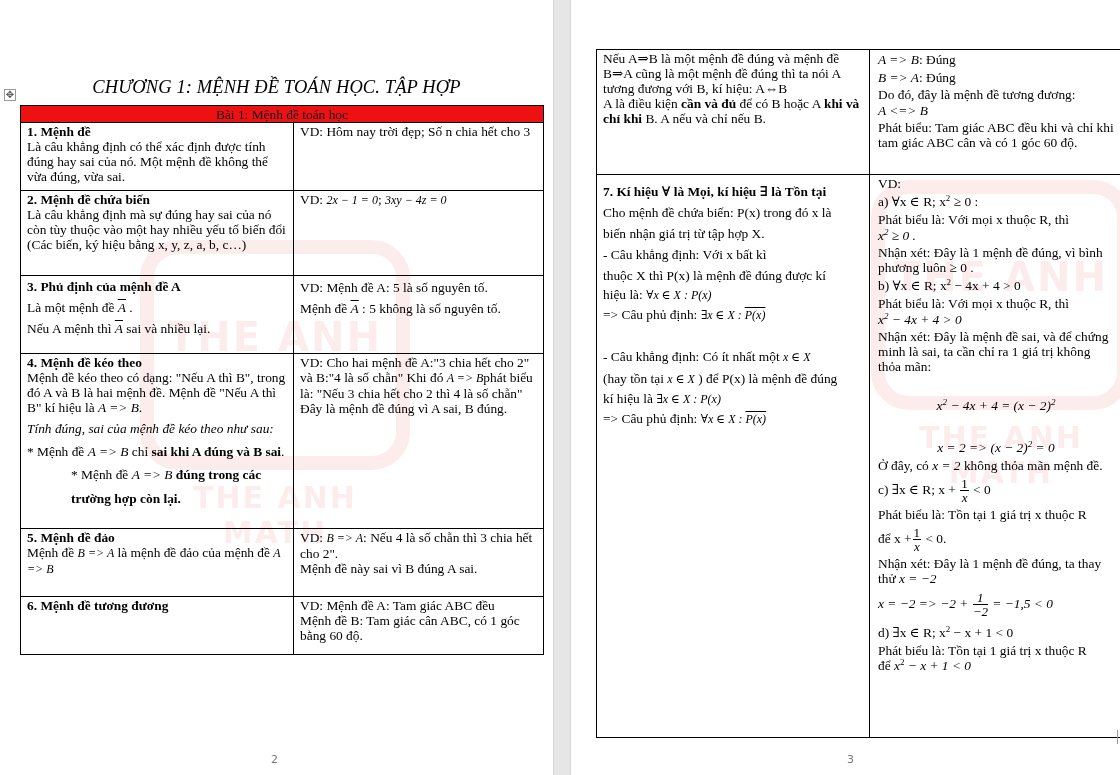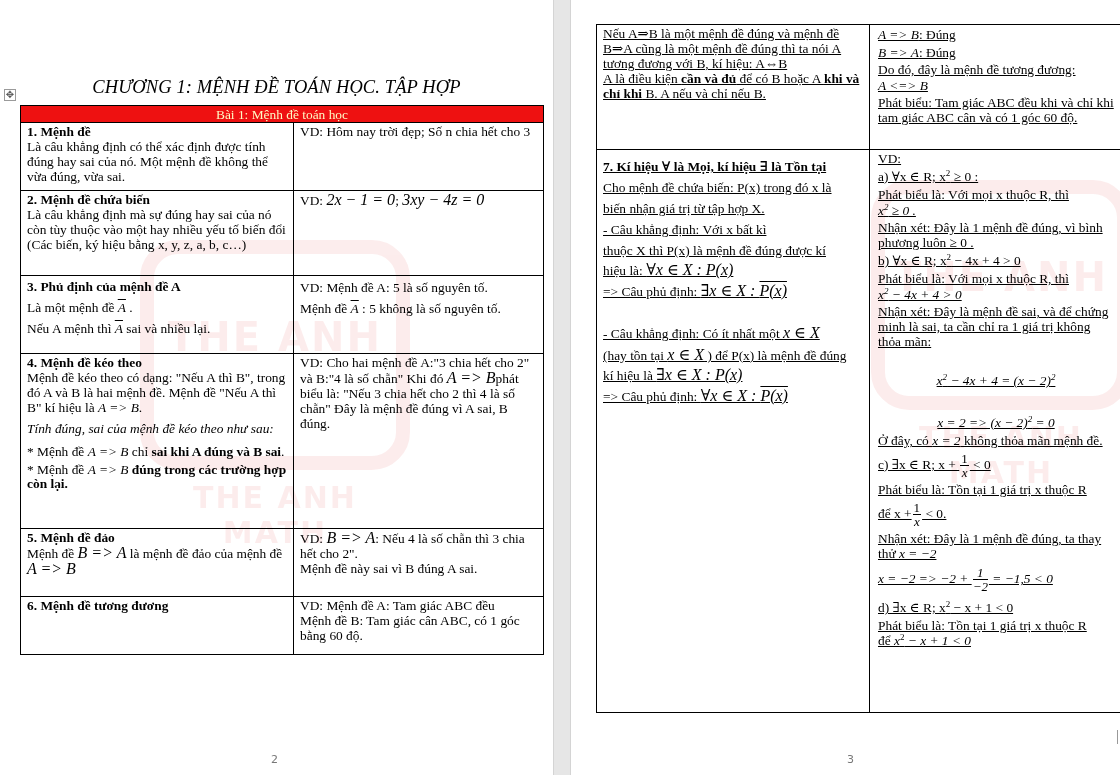--- a/index.html
+++ b/index.html
@@ -28,31 +28,31 @@
     font-size:10px; line-height:10px; text-align:center; color:#555;
     font-family:"DejaVu Sans", sans-serif;
   }
 
   table.sheet { border-collapse:collapse; position:absolute; table-layout:fixed; }
   table.sheet td {
     border:1px solid #000; vertical-align:top; padding:1px 6px 0 6px;
     font-size:13.4px; line-height:15px;
   }
   #tbl-left { left:20px; top:105px; width:523px; }
-  #tbl-right { left:25px; top:24px; width:524px;text-decoration:underline; }
-
-  .hdr-red td { background:#ee1111; color:#fef9c3; text-align:center; font-size:14px; padding:3px 0 3px 0;font-family:Liberation Serif, serif; }
+  #tbl-right { left:25px; top:49px; width:524px; }
+
+  .hdr-red td { background:#ee1111; color:#0f172a; text-align:center; font-size:14px; padding:3px 0 3px 0;font-family:Liberation Serif, serif; }
   .hdr-cols td { text-align:center; font-style:italic; font-size:14px; padding:3px 0 3px 0; }
 
   .b { font-weight:bold; }
   .i { font-style:italic; }
   .m { font-style:italic; font-family:"Liberation Serif", serif; }
   .ov { text-decoration:overline; }
   .sup { font-size:9px; vertical-align:super; line-height:0; }
-  .small-m { font-size:16px; font-style:italic;margin-top:16px; }
+  .small-m { font-size:12px; font-style:italic;margin-top:16px; }
   .line { display:block; }
   .line-tall { display:block; line-height:21px; }
   .center { text-align:center;margin-top:21px; }
   .frac { display:inline-block; vertical-align:middle; text-align:center; line-height:13px; font-size:13px; margin:0 1px; }
   .frac .num { display:block; border-bottom:1px solid #000; padding:0 1px; }
   .frac .den { display:block; font-style:italic; }
 
   .page-num { position:absolute; top:753px; font-family:"DejaVu Sans", sans-serif; font-size:11px; color:#777; }
 
   .watermark {
@@ -118,21 +118,21 @@
         <span class="line-tall"><span>Mệnh đề </span><span class="m ov">A</span><span> : 5 không là số nguyên tố.</span></span>
       </td>
     </tr>
 
     <tr style="height:175px;">
       <td>
         <span class="line b">4. Mệnh đề kéo theo</span>
         <span><span>Mệnh đề kéo theo có dạng: "Nếu A thì B", trong đó A và B là hai mệnh đề. Mệnh đề "Nếu A thì B" kí hiệu là </span><span class="m">A =&gt; B</span><span>.</span></span>
         <span class="i" style="display:block; line-height:24px; margin-top:2px;">Tính đúng, sai của mệnh đề kéo theo như sau:</span>
         <span style="display:block; line-height:22px;"><span>* Mệnh đề </span><span class="m">A =&gt; B</span><span> chỉ </span><span class="b">sai khi A đúng và B sai</span><span>.</span></span>
-        <span style="display:block; line-height:14px;"><span>* Mệnh đề </span><span class="m">A =&gt; B</span><span class="b"> đúng trong các trường hợp còn lại.</span></span>
+        <span style="display:block; line-height:24px;margin-left:44px;"><span>* Mệnh đề </span><span class="m">A =&gt; B</span><span class="b"> đúng trong các trường hợp còn lại.</span></span>
       </td>
       <td>
         <span>VD: Cho hai mệnh đề A:"3 chia hết cho 2" và B:"4 là số chẵn" Khi đó </span><span class="small-m">A =&gt; B</span><span>phát biểu là: "Nếu 3 chia hết cho 2 thì 4 là số chẵn" Đây là mệnh đề đúng vì A sai, B đúng.</span>
       </td>
     </tr>
 
     <tr style="height:68px;">
       <td>
         <span class="line b">5. Mệnh đề đảo</span>
         <span>Mệnh đề </span><span class="small-m">B =&gt; A</span><span> là mệnh đề đảo của mệnh đề </span><span class="small-m">A =&gt; B</span>

